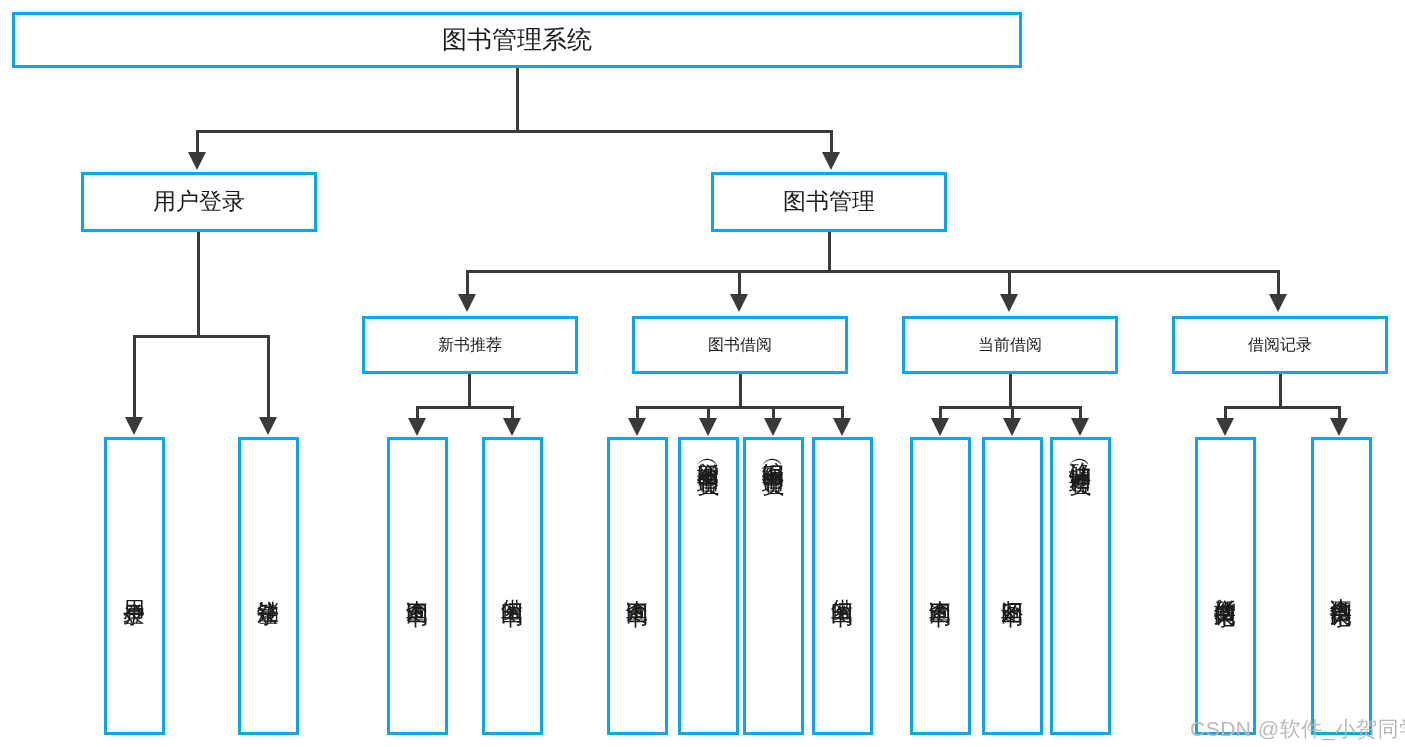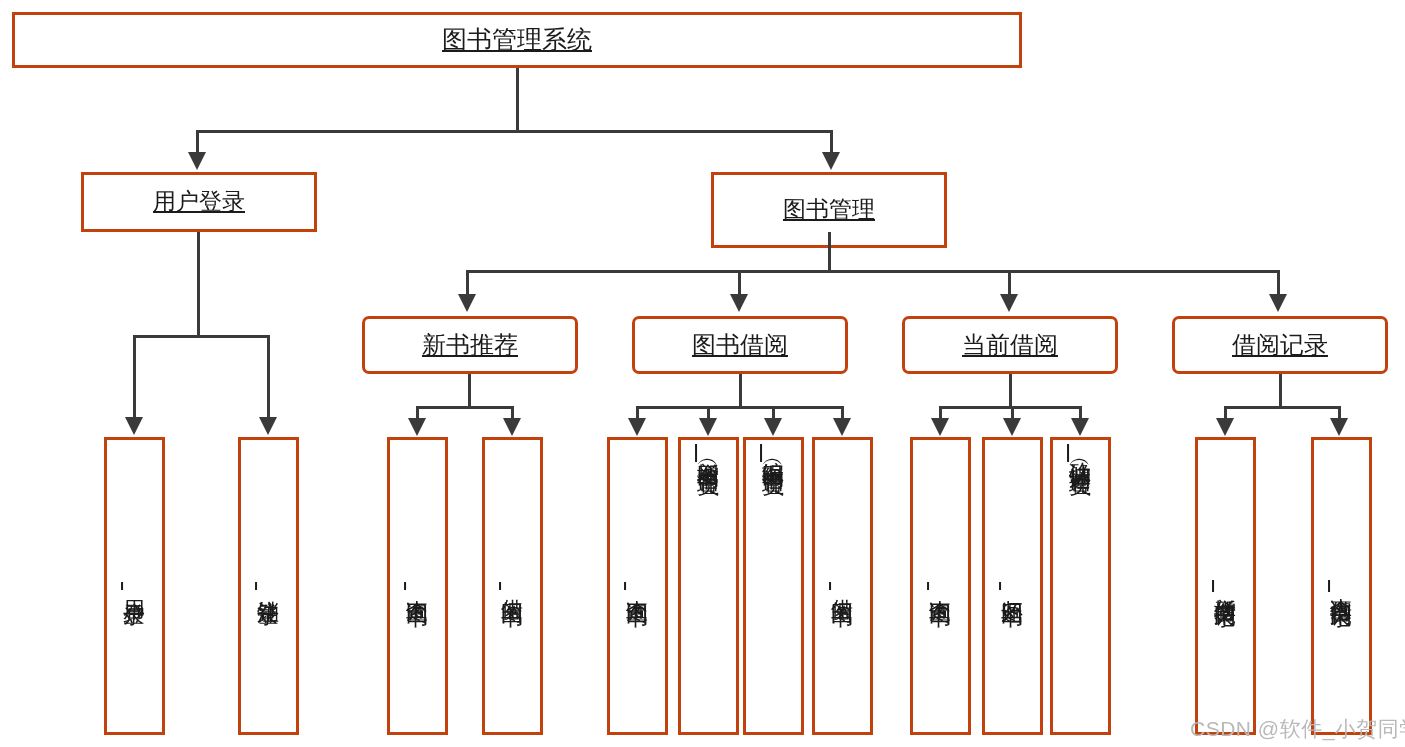--- a/index.html
+++ b/index.html
@@ -15,40 +15,38 @@
     position: relative;
     width: 1405px;
     height: 747px;
     background: #ffffff;
     overflow: hidden;
   }
   
   .node {
     position: absolute;
     box-sizing: border-box;
-    border: 3px solid #c2410c;
+    border: 3px solid #0ea5e9;
     background: #ffffff;
     color: #1b1b1b;
     display: flex;
     align-items: center;
     justify-content: center;
     text-align: center;
     line-height: 1.18;
-    text-decoration: underline;
   }
   .node.root {
     font-size: 25px;
     border-width: 3px;
   }
   .node.lvl1 {
     font-size: 23px;
   }
   .node.lvl2 {
-    font-size: 24px;
-    border-radius: 7px;
+    font-size: 16px;
   }
   
   .node.leaf {
     font-size: 22px;
     padding: 0;
     align-items: flex-start;
     justify-content: center;
   }
   .node.leaf .vtext {
     writing-mode: vertical-rl;
@@ -108,21 +106,21 @@
   <div class="ln h" style="left:196px; top:130px; width:637px; height:3px;"></div>
 
   <div class="ln v" style="left:196px; top:130px; width:3px; height:26px;"></div>
   <div class="arrow" style="left:188px; top:152px;"></div>
   <div class="ln v" style="left:830px; top:130px; width:3px; height:26px;"></div>
   <div class="arrow" style="left:822px; top:152px;"></div>
 
   <div class="node lvl1" style="left:81px; top:172px; width:236px; height:60px;">
     <span>用户登录</span>
   </div>
-  <div class="node lvl1" style="left:711px; top:172px; width:236px; height:76px;">
+  <div class="node lvl1" style="left:711px; top:172px; width:236px; height:60px;">
     <span>图书管理</span>
   </div>
 
   <div class="ln v" style="left:197px; top:232px; width:3px; height:103px;"></div>
   <div class="ln h" style="left:133px; top:335px; width:136px; height:3px;"></div>
   <div class="ln v" style="left:133px; top:335px; width:3px; height:84px;"></div>
   <div class="arrow" style="left:125px; top:417px;"></div>
   <div class="ln v" style="left:267px; top:335px; width:3px; height:84px;"></div>
   <div class="arrow" style="left:259px; top:417px;"></div>
 

